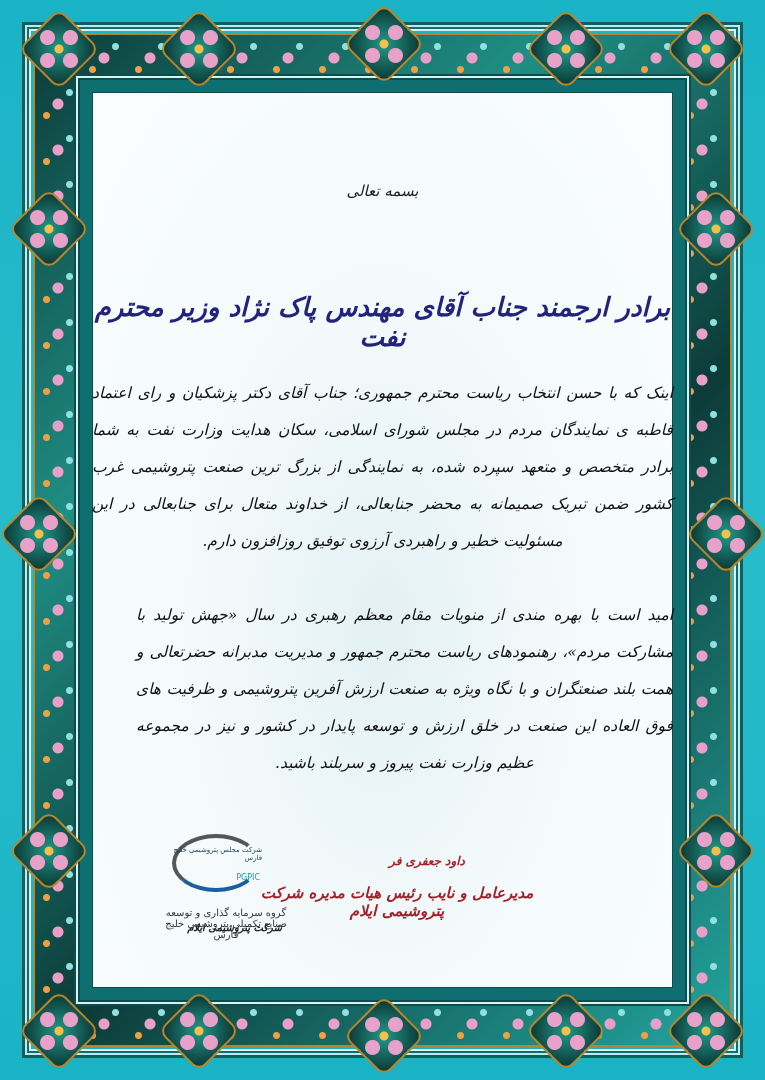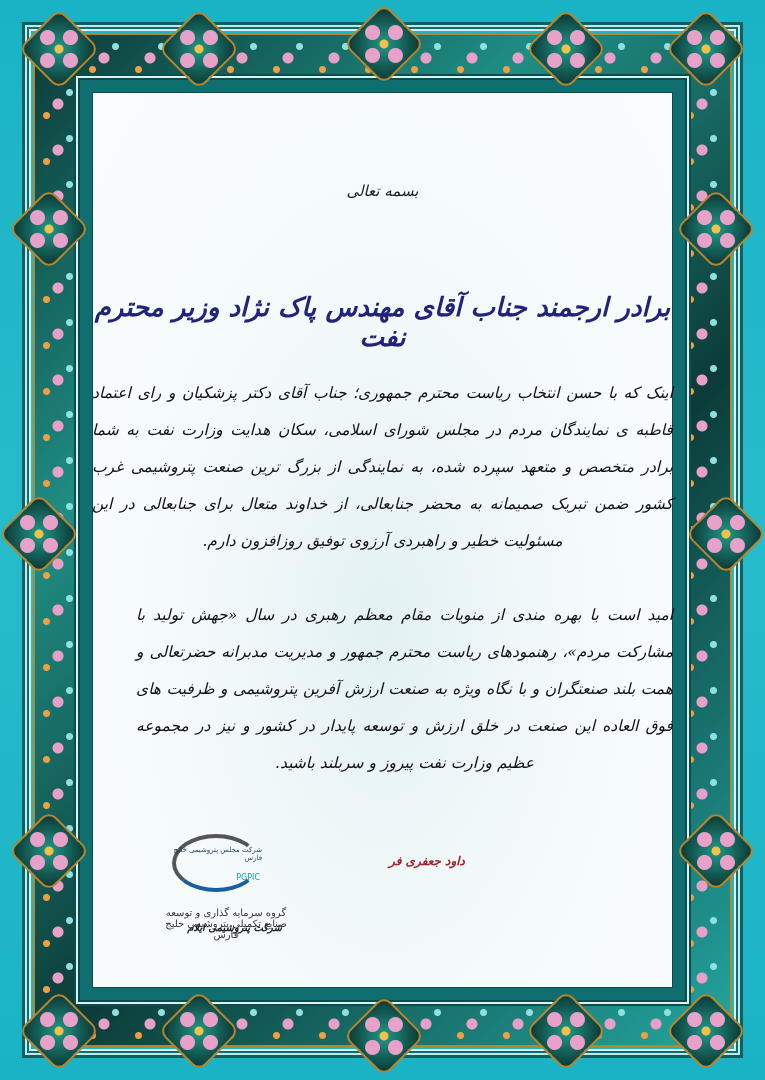--- a/index.html
+++ b/index.html
@@ -134,20 +134,21 @@
 
   <div class="paper"></div>
 
   <div class="content">
     <div class="invocation">بسمه تعالی</div>
     <div class="salutation">برادر ارجمند جناب آقای مهندس پاک نژاد وزیر محترم نفت</div>
     <div class="para p1">اینک که با حسن انتخاب ریاست محترم جمهوری؛ جناب آقای دکتر پزشکیان و رای اعتماد قاطبه ی نمایندگان مردم در مجلس شورای اسلامی، سکان هدایت وزارت نفت به شما برادر متخصص و متعهد سپرده شده، به نمایندگی از بزرگ ترین صنعت پتروشیمی غرب کشور ضمن تبریک صمیمانه به محضر جنابعالی، از خداوند متعال برای جنابعالی در این مسئولیت خطیر و راهبردی آرزوی توفیق روزافزون دارم.</div>
     <div class="para p2">امید است با بهره مندی از منویات مقام معظم رهبری در سال «جهش تولید با مشارکت مردم»، رهنمودهای ریاست محترم جمهور و مدیریت مدبرانه حضرتعالی و همت بلند صنعتگران و با نگاه ویژه به صنعت ارزش آفرین پتروشیمی و ظرفیت های فوق العاده این صنعت در خلق ارزش و توسعه پایدار در کشور و نیز در مجموعه عظیم وزارت نفت پیروز و سربلند باشید.</div>
 
     <div class="sig-name">داود جعفری فر</div>
+    <div class="sig-title">مدیرعامل و نایب رئیس هیات مدیره شرکت پتروشیمی ایلام</div>
 
     <div class="logo">
       <div class="logo-arc"></div>
       <div class="logo-text">شرکت مجلس پتروشیمی خلیج فارس</div>
       <div class="logo-acr">PGPIC</div>
     </div>
     <div class="logo-sub">گروه سرمایه گذاری و توسعه صنایع تکمیلی پتروشیمی خلیج فارس</div>
     <div class="logo-company">شرکت پتروشیمی ایلام</div>
   </div>
 </div>

